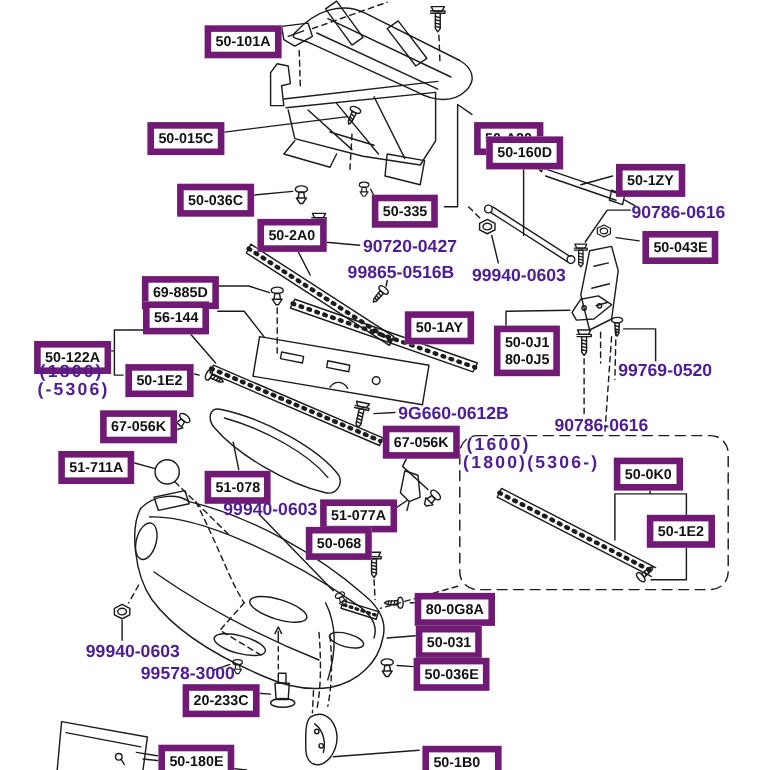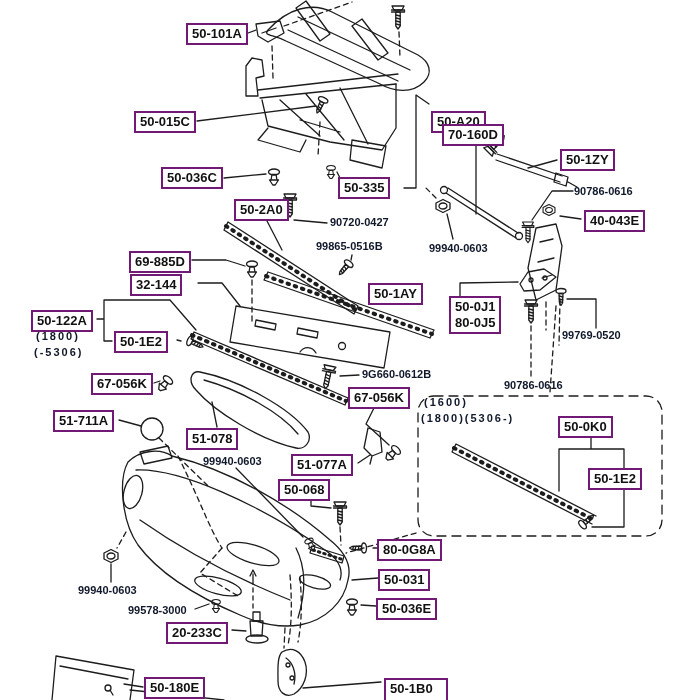--- a/index.html
+++ b/index.html
@@ -1,23 +1,23 @@
 <!DOCTYPE html>
 <html><head>
 <meta charset="utf-8">
 <style>
   html,body{margin:0;padding:0;background:#fff;}
   #stage{position:relative;width:700px;height:700px;background:#fff;overflow:hidden;
          font-family:"Liberation Sans",sans-serif;}
   #art{position:absolute;left:0;top:0;}
-  .box-label{position:absolute;border:2px solid #701a75;background:#fff;
+  .box-label{position:absolute;border:6px solid #701a75;background:#fff;
              font-weight:bold;font-size:13px;line-height:16px;padding:1px 4px;
              white-space:nowrap;color:#111;}
   .box-label.two-line div{line-height:16px;}
-  .callout{position:absolute;font-weight:bold;font-size:11px;color:#0f172a;white-space:nowrap;}
+  .callout{position:absolute;font-weight:bold;font-size:16px;color:#4c1d95;white-space:nowrap;}
   .note{letter-spacing:2px;}
 </style>
 </head>
 <body>
 
 <div id="stage">
 
 <svg id="art" width="700" height="700" viewBox="0 0 700 700" stroke="#1c1c1c" fill="none" stroke-width="1.3" stroke-linecap="round" stroke-linejoin="round">
   <defs>
     <g id="bolt">
@@ -281,32 +281,32 @@
     <use href="#screw" transform="translate(581,526) rotate(-130)"></use>
     <path d="M591,435 L591,449 M559,449 L624,449 M559,449 L559,491 M624,449 L624,527 L592,527"></path>
     <path d="M416,533 L346,553" stroke-dasharray="5 4"></path>
   </g>
 </svg>
 
   <div class="box-label" style="left:186px;top:23px">50-101A</div>
   <div class="box-label" style="left:134px;top:111px">50-015C</div>
   <div class="box-label" style="left:161px;top:167px">50-036C</div>
   <div class="box-label" style="left:431px;top:111px">50-A20</div>
-  <div class="box-label" style="left:442px;top:124px">70-160D</div>
+  <div class="box-label" style="left:442px;top:124px">50-160D</div>
   <div class="box-label" style="left:338px;top:177px">50-335</div>
   <div class="box-label" style="left:560px;top:149px">50-1ZY</div>
-  <div class="box-label" style="left:584px;top:210px">40-043E</div>
+  <div class="box-label" style="left:584px;top:210px">50-043E</div>
   <div class="box-label" style="left:234px;top:199px">50-2A0</div>
   <div class="box-label" style="left:368px;top:283px">50-1AY</div>
   <div class="box-label two-line" style="left:449px;top:296px">
     <div>50-0J1</div>
     <div>80-0J5</div>
   </div>
   <div class="box-label" style="left:129px;top:251px">69-885D</div>
-  <div class="box-label" style="left:130px;top:274px">32-144</div>
+  <div class="box-label" style="left:130px;top:274px">56-144</div>
   <div class="box-label" style="left:31px;top:310px">50-122A</div>
   <div class="box-label" style="left:114px;top:331px">50-1E2</div>
   <div class="box-label" style="left:91px;top:373px">67-056K</div>
   <div class="box-label" style="left:53px;top:410px">51-711A</div>
   <div class="box-label" style="left:186px;top:428px">51-078</div>
   <div class="box-label" style="left:348px;top:387px">67-056K</div>
   <div class="box-label" style="left:291px;top:454px">51-077A</div>
   <div class="box-label" style="left:278px;top:479px">50-068</div>
   <div class="box-label" style="left:558px;top:416px">50-0K0</div>
   <div class="box-label" style="left:588px;top:468px">50-1E2</div>

